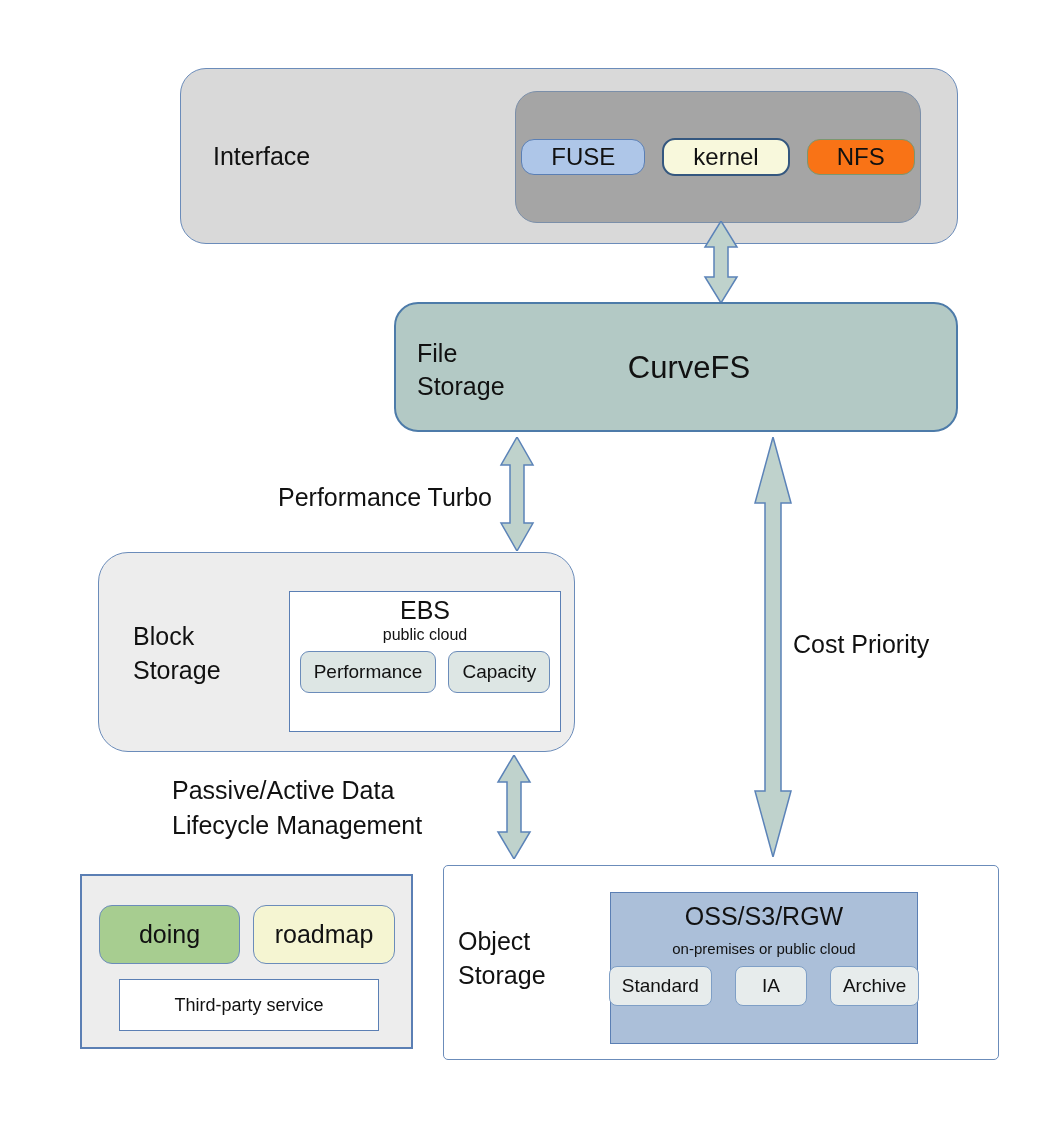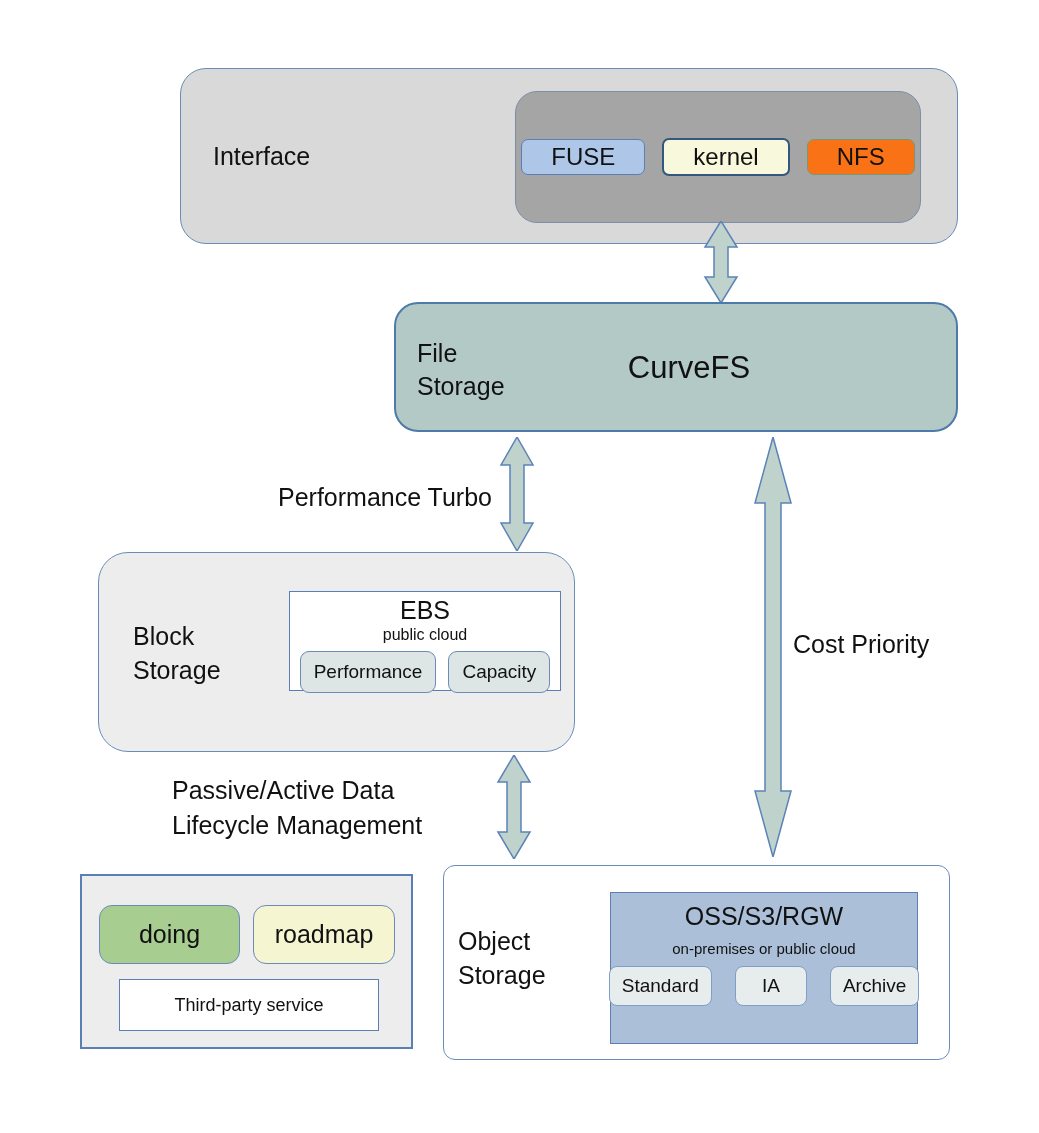--- a/index.html
+++ b/index.html
@@ -28,21 +28,21 @@
   .interface-inner {
     left: 334px; top: 22px; width: 406px; height: 132px;
     background: #a5a5a5;
     border: 1.5px solid #7b8fa9;
     border-radius: 22px;
     display: flex; align-items: center; justify-content: center; gap: 17px;
   }
   .chip {
     font-size: 24px;
     padding: 3px 29px;
-    border-radius: 7px;
+    border-radius: 13px;
     display: inline-flex; align-items: center; justify-content: center;
   }
   .chip-fuse { background: #aec6e8; border: 1.5px solid #5b7fb4; }
   .chip-kernel { background: #f8f8dc; border: 2.5px solid #34577f; }
   .chip-nfs { background: #f97316; border: 1.5px solid #7b9770; }
 
   
   .curvefs-box {
     left: 394px; top: 302px; width: 564px; height: 130px;
     background: #b3c9c5;
@@ -57,43 +57,43 @@
 
   
   .block-box {
     left: 98px; top: 552px; width: 477px; height: 200px;
     background: #ededed;
     border: 1.5px solid #6b8cba;
     border-radius: 30px;
   }
   .block-label { left: 34px; top: 66px; font-size: 25px; line-height: 34px; }
   .ebs-panel {
-    left: 190px; top: 38px; width: 272px; height: 100px;
+    left: 190px; top: 38px; width: 272px; height: 141px;
     background: #ffffff;
     border: 1.5px solid #5b7fb4;
     display: flex; flex-direction: column; align-items: center;
   }
   .panel-title { font-size: 25px; margin-top: 4px; }
   .panel-sub { font-size: 16px; margin-top: 1px; }
   .tier-row { display: flex; gap: 12px; margin-top: 7px; }
   .tier-btn {
     background: #dde6e4;
     border: 1.5px solid #6b8cba;
     border-radius: 9px;
     font-size: 19px;
     padding: 9px 13px;
     display: inline-flex; align-items: center; justify-content: center; text-align: right;
   }
 
   
   .object-box {
-    left: 443px; top: 865px; width: 507px; height: 195px;
+    left: 443px; top: 865px; width: 556px; height: 195px;
     background: #ffffff;
     border: 1.5px solid #6b8cba;
-    border-radius: 12px;
+    border-radius: 5px;
   }
   .object-label { left: 14px; top: 58px; font-size: 25px; line-height: 34px; }
   .oss-panel {
     left: 166px; top: 26px; width: 308px; height: 152px;
     background: #abbfd9;
     border: 1.5px solid #5b7fb4;
     display: flex; flex-direction: column; align-items: center;
   }
   .oss-panel .panel-title { margin-top: 9px; }
   .oss-panel .panel-sub { font-size: 15px; margin-top: 9px; }

